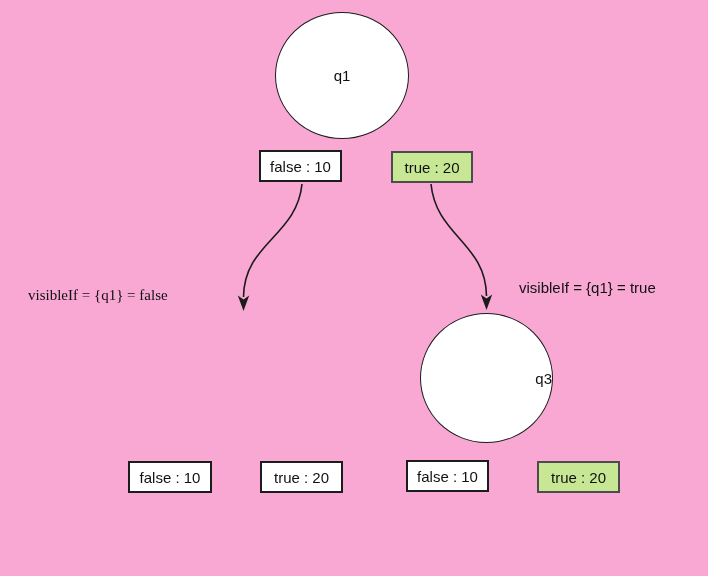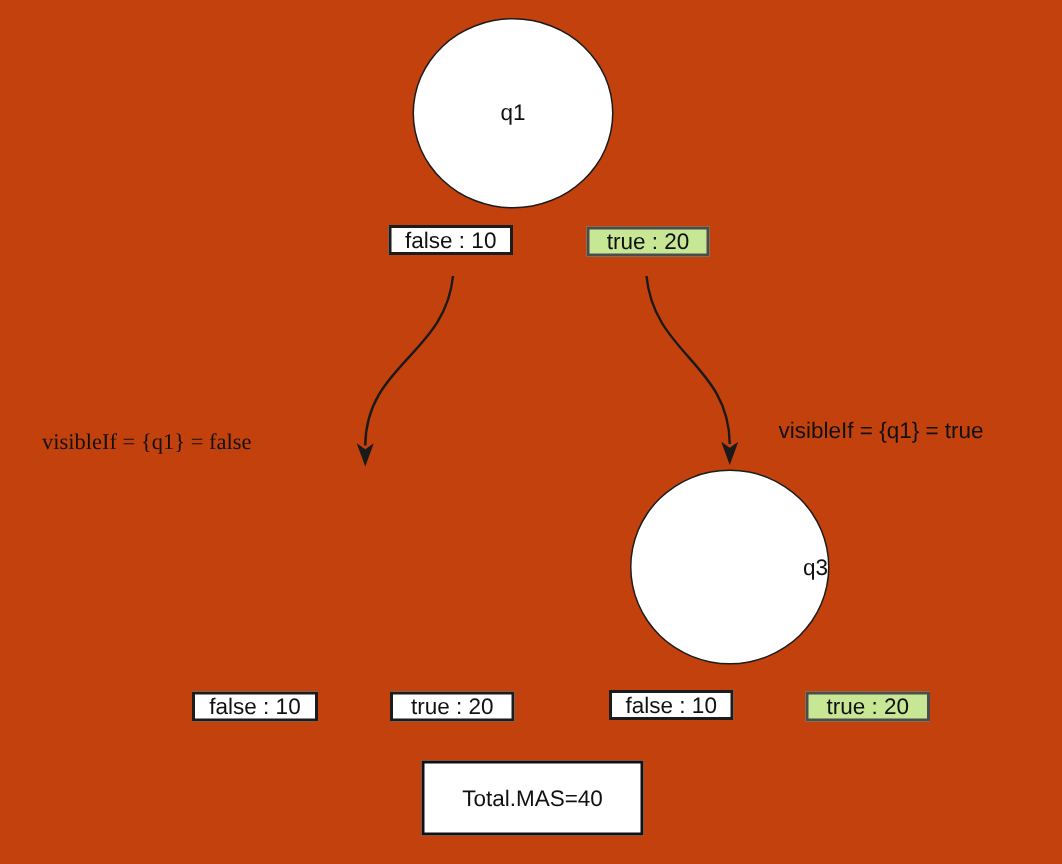--- a/index.html
+++ b/index.html
@@ -1,20 +1,20 @@
 <!DOCTYPE html>
 <html><head>
 <meta charset="utf-8">
 <style>
   html, body { margin: 0; padding: 0; }
   .canvas {
     position: relative;
     width: 708px;
     height: 576px;
-    background: #c2410c;
+    background: #f9a8d4;
     font-family: "Liberation Sans", sans-serif;
     color: #111111;
     overflow: hidden;
   }
   svg.edges {
     position: absolute;
     left: 0; top: 0;
     width: 708px; height: 576px;
     pointer-events: none;
   }
@@ -36,21 +36,21 @@
   #node-q3 { left: 420px; top: 313px; width: 133px; height: 130px; justify-content: flex-end; }
   .vbox {
     position: absolute;
     background: #ffffff;
     border: 2px solid #1c1c1c;
     display: flex;
     align-items: center;
     justify-content: center;
     font-size: 15px;
     box-sizing: border-box;
-    height: 20px;
+    height: 32px;
   }
   .vbox.green { background: #c7e795; border-color: #4c4c4c; }
   #box-q1-false { left: 259px; top: 150px; width: 83px; }
   #box-q1-true  { left: 391px; top: 151px; width: 82px; }
   #box-q2-false { left: 128px; top: 461px; width: 84px; }
   #box-q2-true  { left: 260px; top: 461px; width: 83px; }
   #box-q3-false { left: 406px; top: 460px; width: 83px; }
   #box-q3-true  { left: 537px; top: 461px; width: 83px; }
   .annotation {
     position: absolute;
@@ -110,17 +110,14 @@
     <span>true : 20</span>
   </div>
 
   <div class="annotation" id="ann-left">
     <span>visibleIf = {q1} = false</span>
   </div>
   <div class="annotation" id="ann-right">
     <span>visibleIf = {q1} = true</span>
   </div>
 
-  <div class="total-box">
-    <span>Total.MAS=40</span>
-  </div>
 
 </div>
 
 </body></html>

